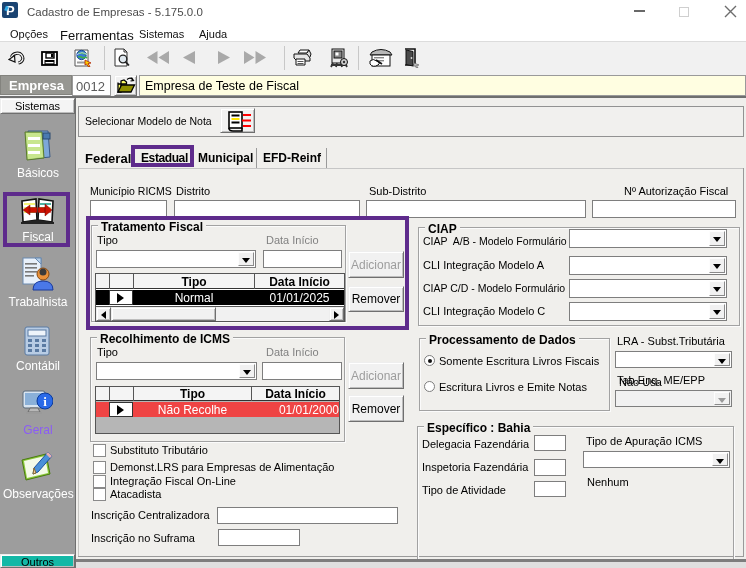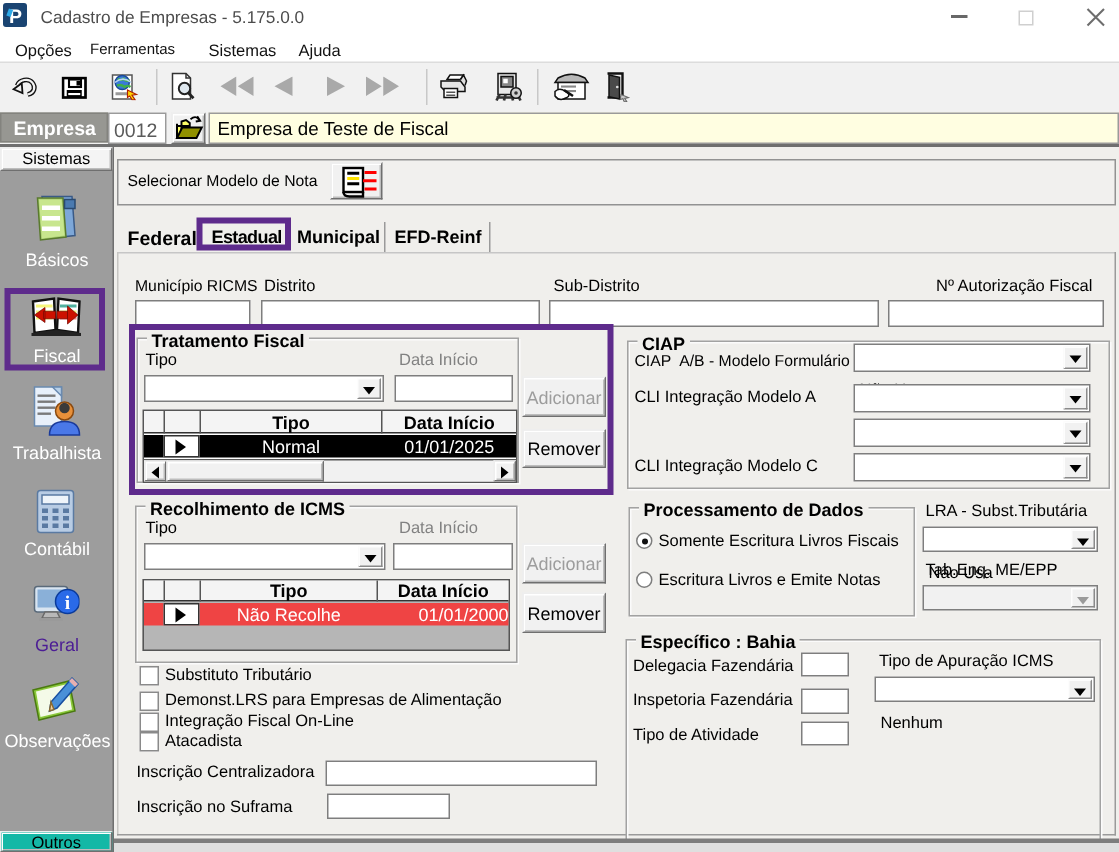--- a/index.html
+++ b/index.html
@@ -38,21 +38,21 @@
     <div class="abs" style="left:3px;top:4px;width:3px;height:5px;background:#2da9e8;transform:rotate(20deg);"></div>
   </div>
   <div class="abs nw" style="left:27px;top:6px;font-size:11.5px;color:#4c4c4c;">Cadastro de Empresas - 5.175.0.0</div>
   <div class="abs" style="left:634px;top:10px;width:11px;height:2px;background:#686868;"></div>
   <div class="abs" style="left:679px;top:7px;width:10px;height:10px;border:1px solid #cfcfcf;"></div>
   <svg class="abs" style="left:724px;top:5px;" width="13" height="13" viewBox="0 0 13 13">
     <path d="M1 1 L12 12 M12 1 L1 12" stroke="#6d6d6d" stroke-width="1.4"></path>
   </svg>
 
   <div class="abs nw" style="left:10px;top:28px;font-size:11px;color:#111;">Opções</div>
-  <div class="abs nw" style="left:60px;top:28px;font-size:10px;color:#111;">Ferramentas</div>
+  <div class="abs nw" style="left:60px;top:28px;font-size:13px;color:#111;">Ferramentas</div>
   <div class="abs nw" style="left:139px;top:28px;font-size:11px;color:#111;">Sistemas</div>
   <div class="abs nw" style="left:199px;top:28px;font-size:11px;color:#111;">Ajuda</div>
   <div class="abs" style="left:0;top:41px;width:746px;height:1px;background:#dcdcdc;"></div>
 
   <div class="abs" style="left:0;top:42px;width:746px;height:32px;background:#f1f1f1;"></div>
   <div id="tb">
 
     <svg class="abs" style="left:8px;top:51px;" width="17" height="14" viewBox="0 0 17 14">
       <path d="M3.5 6 C5 2 11 1 13.5 4 C16 7 15 11 10.5 12" fill="none" stroke="#111" stroke-width="3.2"></path>
       <path d="M3.5 6 C5 2 11 1 13.5 4 C16 7 15 11 10.5 12" fill="none" stroke="#f1f1f1" stroke-width="1.4"></path>
@@ -224,21 +224,21 @@
       <path d="M4 11 L25 6 L28 23 L7 28 Z" fill="#f4fae8"></path>
       <path d="M28 2 L32 6 L18 22 L13 24 L14 18 Z" fill="#4a90d8" stroke="#1a50a0"></path>
       <path d="M28 2 L32 6 L30 8 L26 4 Z" fill="#e8b0b0"></path>
       <path d="M14 18 L16 23 L13 24 Z" fill="#f0d0a0" stroke="#8a6a30"></path>
     </svg>
   </div>
   <div class="abs" style="left:3px;top:166px;width:70px;text-align:center;color:#fff;font-size:12px;">Básicos</div>
   <div class="abs" style="left:3px;top:230px;width:70px;text-align:center;color:#fff;font-size:12px;">Fiscal</div>
   <div class="abs" style="left:3px;top:295px;width:70px;text-align:center;color:#fff;font-size:12px;">Trabalhista</div>
   <div class="abs" style="left:3px;top:359px;width:70px;text-align:center;color:#fff;font-size:12px;">Contábil</div>
-  <div class="abs" style="left:3px;top:423px;width:70px;text-align:center;color:#4c1d95;font-size:12px;">Geral</div>
+  <div class="abs" style="left:3px;top:423px;width:70px;text-align:center;color:#8b5cf6;font-size:12px;">Geral</div>
   <div class="abs" style="left:3px;top:487px;width:70px;text-align:center;color:#fff;font-size:12px;">Observações</div>
   <div class="btn3d" style="left:0px;top:554px;width:75px;height:14px;background:#14b8a6;">
     <div style="font-size:11px;padding-top:1px;">Outros</div>
   </div>
 
   <div class="abs" style="left:76px;top:98px;width:670px;height:470px;background:#f0efec;"></div>
 
   <div class="abs" style="left:78px;top:106px;width:666px;height:31px;background:#f1f0ee;border:1px solid #929292;"></div>
   <div class="abs nw" style="left:85px;top:115px;font-size:10.5px;">Selecionar Modelo de Nota</div>
   <div class="btn3d" style="left:220px;top:108px;width:35px;height:25px;">
@@ -373,20 +373,21 @@
     </div>
   <div class="lbl" style="left:423px;top:235px;font-size:10.5px;">CIAP&nbsp; A/B - Modelo Formulário</div>
   <div class="combo" style="left:569px;top:229px;width:158px;height:19px;">
       <span class="tx">Não Usa</span>
       <span class="dd"></span>
     </div>
   <div class="lbl" style="left:423px;top:259px;">CLI Integração Modelo A</div>
   <div class="combo" style="left:569px;top:256px;width:158px;height:19px;">
       <span class="dd"></span>
     </div>
+  <div class="lbl" style="left:423px;top:282px;font-size:10.5px;">CIAP C/D - Modelo Formulário</div>
   <div class="combo" style="left:569px;top:279px;width:158px;height:19px;">
       <span class="tx">Não Usa</span>
       <span class="dd"></span>
     </div>
   <div class="lbl" style="left:423px;top:305px;">CLI Integração Modelo C</div>
   <div class="combo" style="left:569px;top:302px;width:158px;height:19px;">
       <span class="dd"></span>
     </div>
 
   <div class="grp" style="left:419px;top:338px;width:191px;height:73px;">

